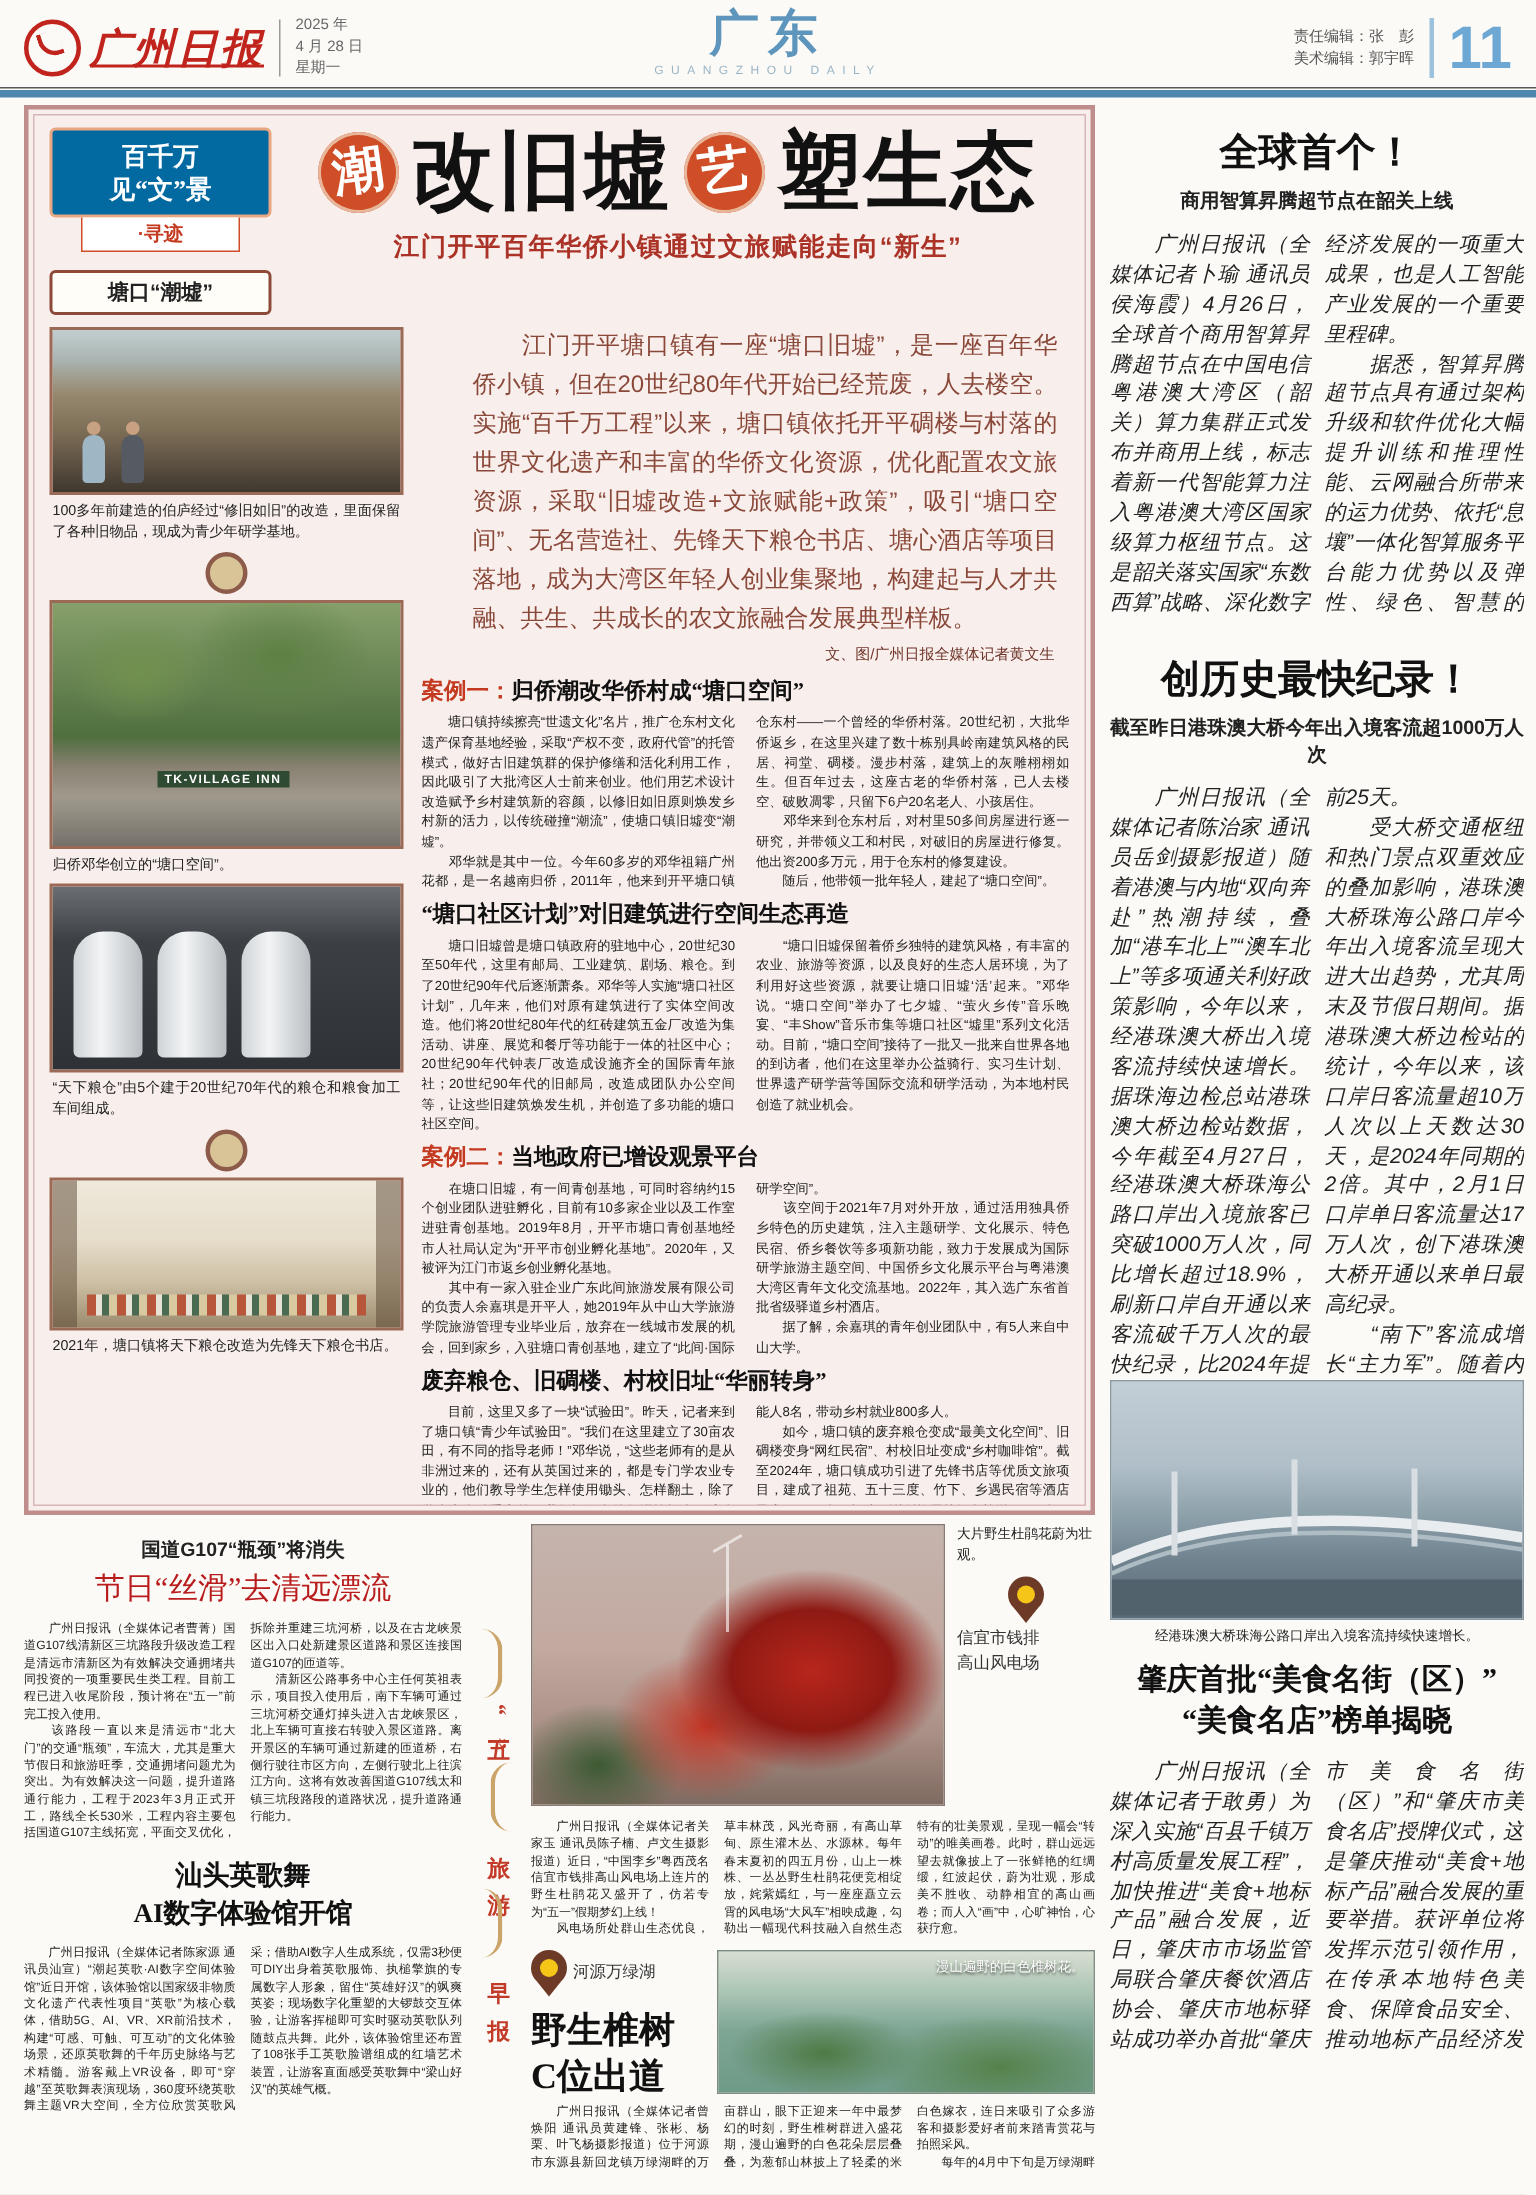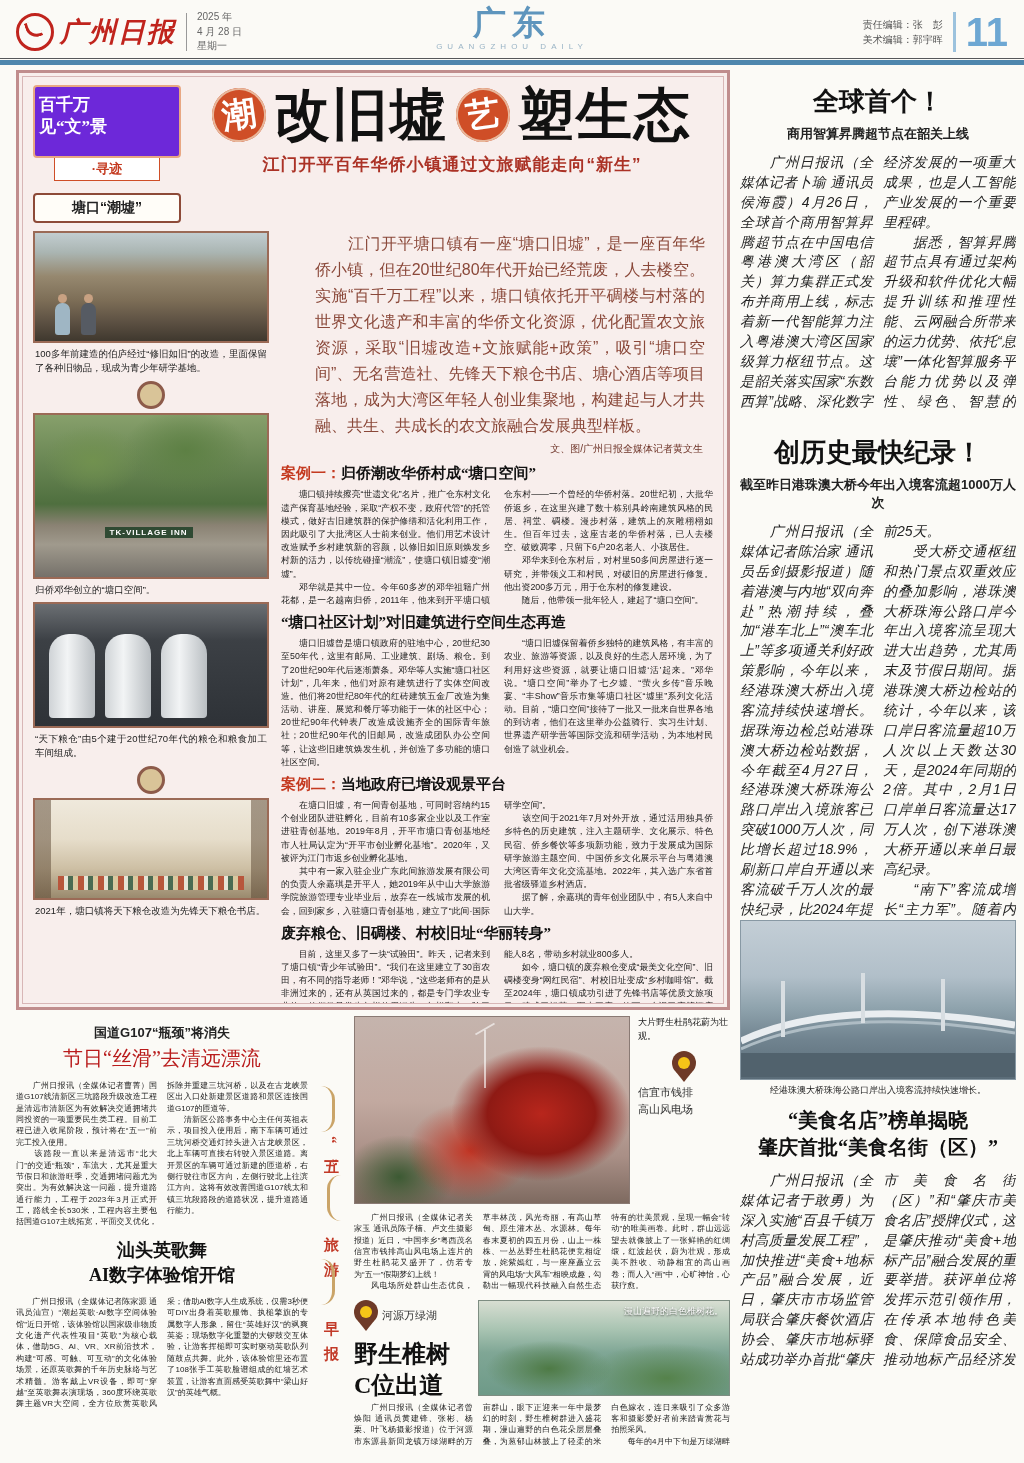--- a/index.html
+++ b/index.html
@@ -4,40 +4,40 @@
 <style>
   html,body{margin:0;padding:0;background:#e8e6e0;}
   #page{position:relative;width:1024px;height:1463px;background:#fbfaf6;overflow:hidden;
         font-family:"Liberation Sans","DejaVu Sans",sans-serif;color:#1a1a1a;}
   
   .header{position:absolute;top:6px;left:16px;width:992px;height:52px;display:flex;align-items:center;}
   .logo-wrap{display:flex;align-items:center;gap:6px;}
   .logo-mark{width:32px;height:32px;border-radius:50%;border:3px solid #c0241d;position:relative;}
   .logo-mark::after{content:"";position:absolute;left:7px;top:5px;width:12px;height:14px;
       border-left:3px solid #c0241d;border-bottom:3px solid #c0241d;border-radius:0 0 0 12px;transform:rotate(-18deg);}
-  .logo-text{font-family:"Liberation Serif",serif;font-style:italic;font-weight:bold;font-size:27px;color:#c0241d;letter-spacing:2px;}
+  .logo-text{font-family:"Liberation Serif",serif;font-style:italic;font-weight:bold;font-size:27px;color:#c0241d;letter-spacing:2px;text-decoration:underline;}
   .hdr-sep{width:1px;height:38px;background:#999;margin:0 10px;}
   .date-block{font-size:10px;color:#666;line-height:1.45;}
   .section-center{position:absolute;left:0;right:0;top:0;text-align:center;pointer-events:none;}
   .section-cn{font-family:"Liberation Serif",serif;font-weight:bold;font-size:33px;color:#5e95bd;letter-spacing:6px;line-height:1.05;}
   .section-en{font-size:8px;color:#9ab4c6;letter-spacing:5px;margin-top:1px;}
   .hdr-right{margin-left:auto;display:flex;align-items:center;gap:10px;}
   .editors{font-size:10px;color:#555;text-align:right;line-height:1.5;}
   .pageno-bar{width:3px;height:40px;background:#9cc2dd;}
   .pageno{font-size:40px;font-weight:bold;color:#6da7d3;line-height:1;}
   .rule-dark{position:absolute;top:58px;left:0;width:1024px;height:1px;background:#55575a;}
   .rule-blue{position:absolute;top:60px;left:0;width:1024px;height:5px;background:#4e86ad;}
   
   .feature{position:absolute;top:70px;left:16px;width:714px;height:940px;background:#f8eeec;
       border:3px solid #c08d8d;box-sizing:border-box;}
   .feature-inner{position:absolute;inset:3px;border:1px solid #d8b6b6;padding:8px 10px;box-sizing:border-box;overflow:hidden;}
   .f-head{display:flex;gap:10px;}
   .badges{width:148px;flex:none;}
-  .badge-main{background:#6d28d9;color:#fff;font-weight:bold;font-size:17px;text-align:left;
-      padding:7px 4px 18px;line-height:1.3;border-radius:4px;border:2px solid #e8a783;font-family:"Liberation Serif",serif;}
+  .badge-main{background:#0369a1;color:#fff;font-weight:bold;font-size:17px;text-align:center;
+      padding:7px 4px 5px;line-height:1.3;border-radius:4px;border:2px solid #e8a783;font-family:"Liberation Serif",serif;}
   .badge-tag{background:#fff;color:#c43a20;font-weight:bold;font-size:13px;text-align:center;
       border:1px solid #cf4e27;border-top:none;padding:2px 0;width:70%;margin:0 auto;}
   .badge-topic{margin-top:12px;background:#fffdf8;border:2px solid #8d4a38;border-radius:4px;
       font-weight:bold;font-size:14px;text-align:center;padding:4px 2px;color:#222;}
   .f-titleblock{flex:1;text-align:center;}
   .f-titlerow{display:flex;align-items:center;justify-content:center;gap:8px;margin-top:2px;}
   .medal{width:54px;height:54px;border-radius:50%;background:#cf4e27;color:#fff;flex:none;
       font-family:"Liberation Serif",serif;font-weight:bold;font-size:34px;line-height:54px;text-align:center;
       transform:rotate(-8deg);box-shadow:0 0 0 2px #e8b79b inset;}
   .f-title{font-family:"Liberation Serif",serif;font-weight:900;font-size:56px;color:#111;letter-spacing:2px;line-height:1;}
@@ -276,22 +276,22 @@
           <rect x="120" y="52" width="4" height="50" fill="#d8dee2"></rect>
           <rect x="200" y="58" width="4" height="52" fill="#d8dee2"></rect>
           <rect x="0" y="132" width="274" height="24" fill="#51626d"></rect>
         </svg>
       </figure>
       <div class="r-caption">经港珠澳大桥珠海公路口岸出入境客流持续快速增长。</div>
     </div>
 
     <div class="r-art">
       <div class="r-head2">
+        <div>肇庆首批“美食名街（区）”</div>
         <div>“美食名店”榜单揭晓</div>
-        <div>肇庆首批“美食名街（区）”</div>
       </div>
       <div class="r-body rb3" style="margin-top:10px">　　广州日报讯（全媒体记者于敢勇）为深入实施“百县千镇万村高质量发展工程”，加快推进“美食+地标产品”融合发展，近日，肇庆市市场监管局联合肇庆餐饮酒店协会、肇庆市地标驿站成功举办首批“肇庆市美食名街（区）”和“肇庆市美食名店”授牌仪式，这是肇庆推动“美食+地标产品”融合发展的重要举措。获评单位将发挥示范引领作用，在传承本地特色美食、保障食品安全、推动地标产品经济发展等方面树立标杆。
 　　中国银行肇庆分行、中国邮政储蓄银行股份有限公司肇庆市分行现场授信8条“肇庆市美食名街（区）”。</div>
     </div>
   </div>
 
   <div class="bottom">
     <div class="b-left">
       <div class="kicker">国道G107“瓶颈”将消失</div>
       <div class="b-head">节日“丝滑”去清远漂流</div>

